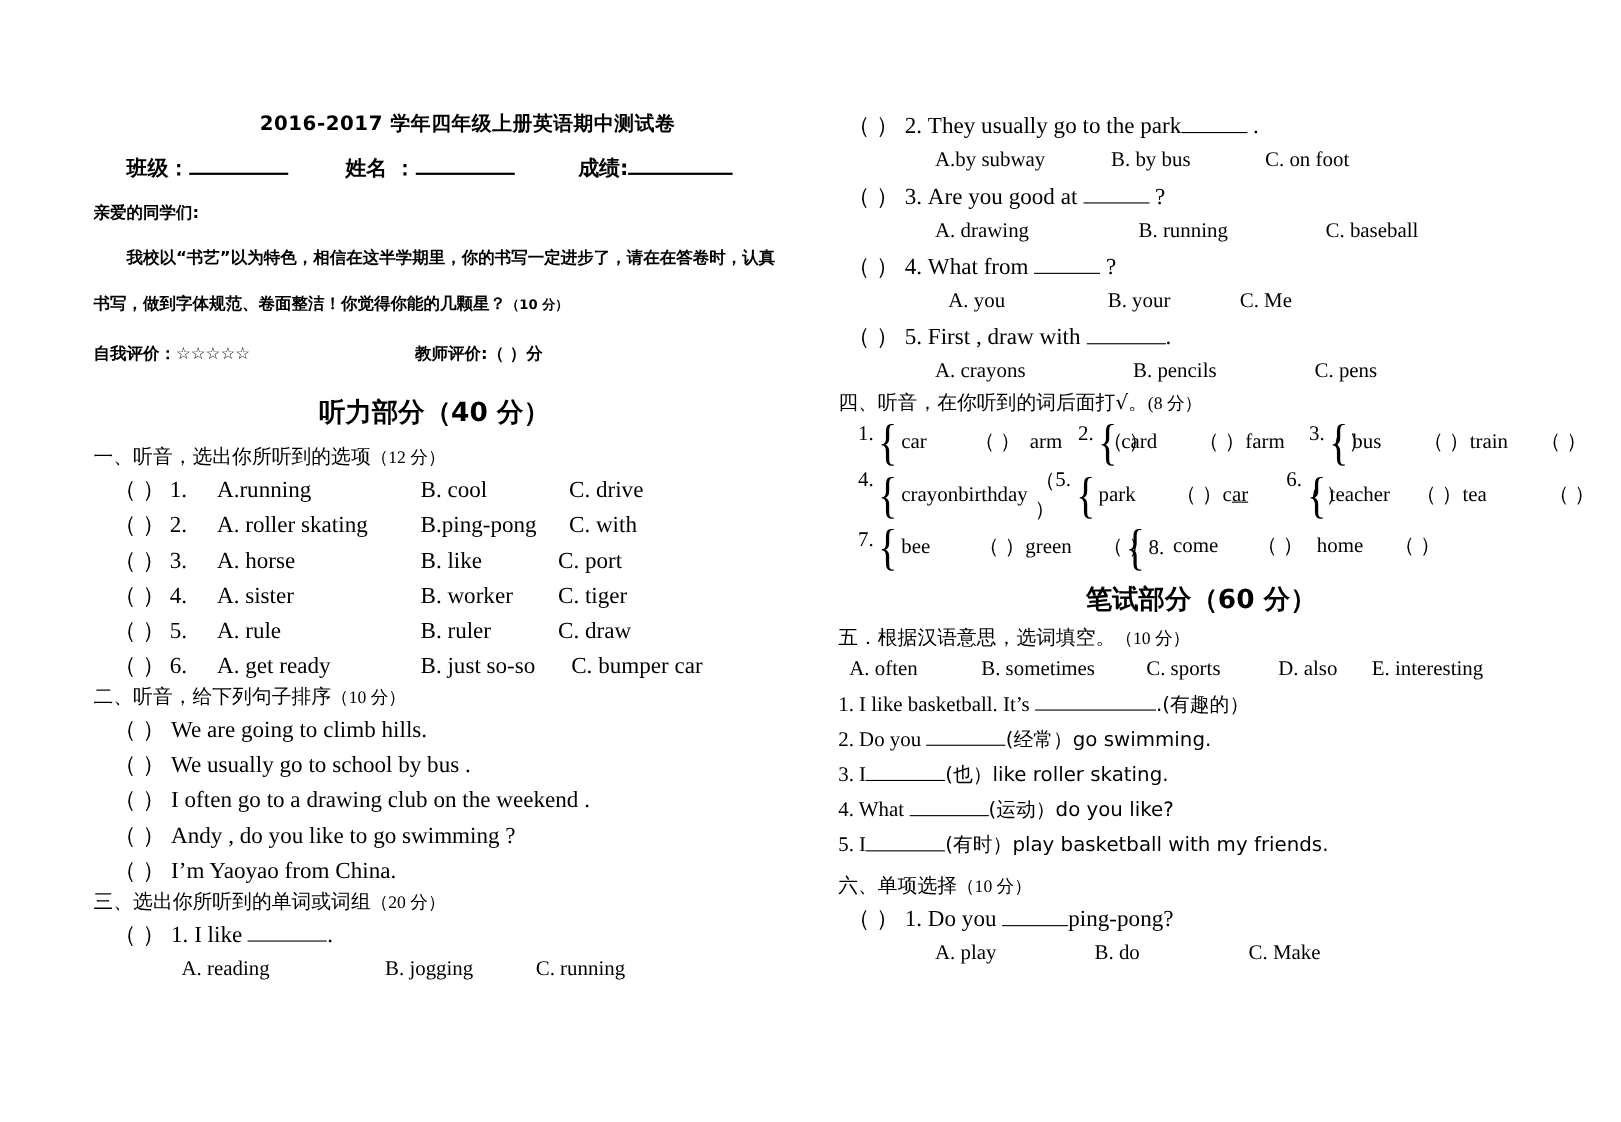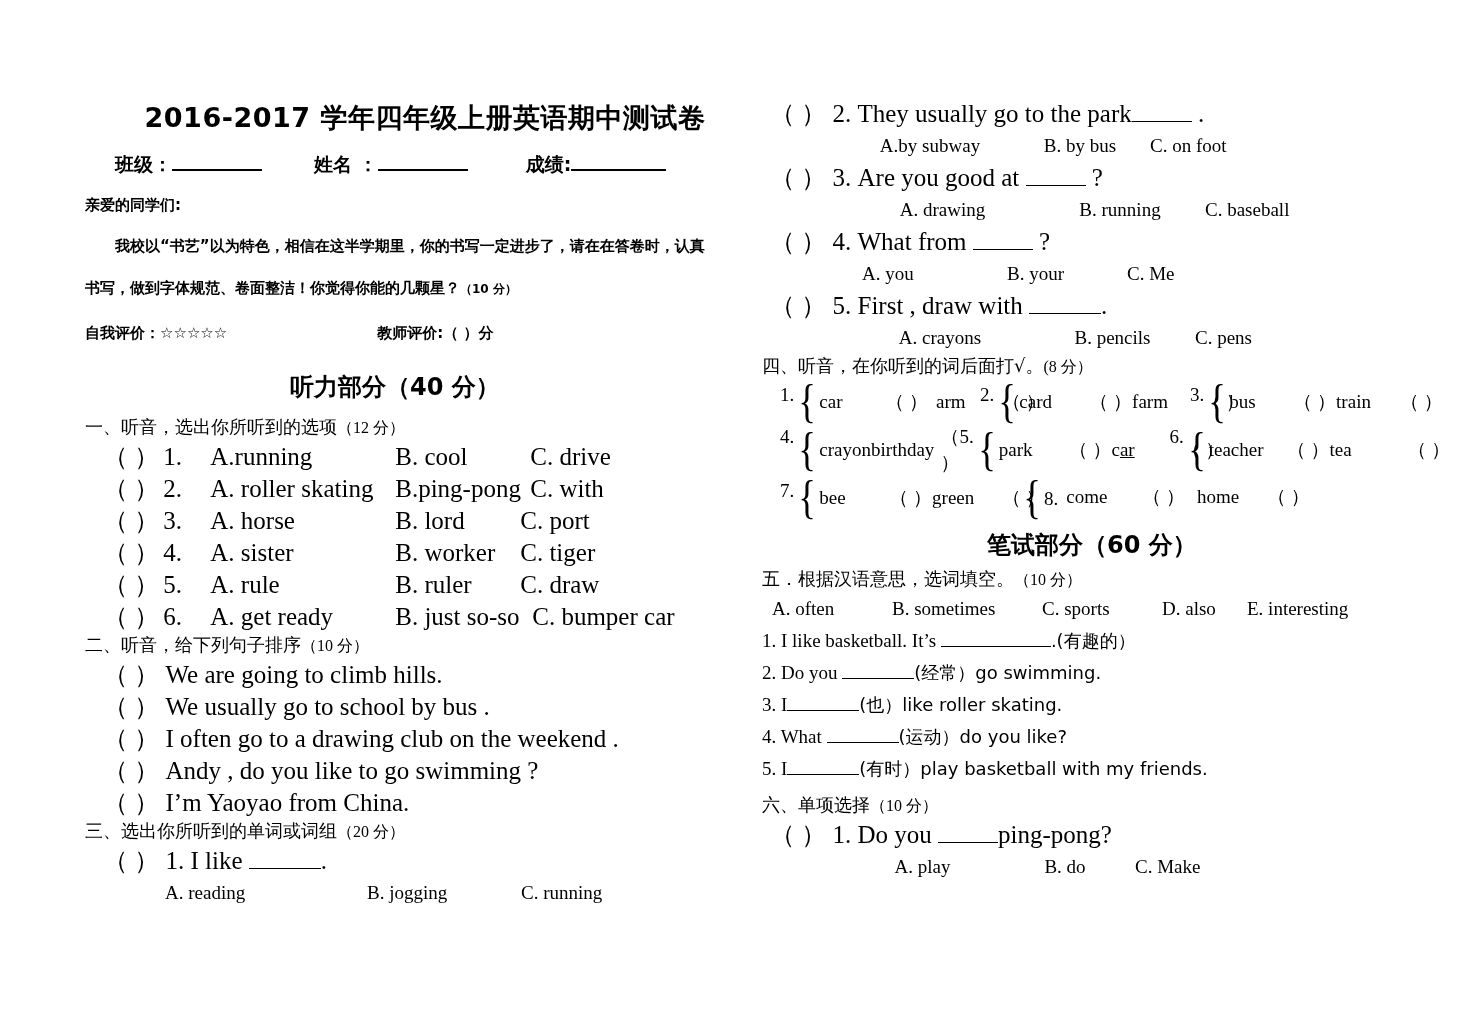--- a/index.html
+++ b/index.html
@@ -24,21 +24,21 @@
     top: 0;
     width: 660px;
   }
   .col-left  { left: 85px; }
   .col-right { left: 762px; }
 
   
   .doc-title {
     font-family: "DejaVu Sans", "Liberation Sans", sans-serif;
     font-weight: bold;
-    font-size: 27px;
+    font-size: 18px;
     text-align: center;
     letter-spacing: 0.5px;
     margin: 0;
     padding-top: 100px;
     padding-left: 20px;
     white-space: nowrap;
   }
   .idline {
     display: flex;
     align-items: baseline;
@@ -104,35 +104,35 @@
     margin-bottom: 2px;
     white-space: nowrap;
   }
   .sec-head .pts {
     font-family: "Liberation Serif", serif;
     font-size: 16px;
   }
 
   
   .q {
-    font-size: 25px;
+    font-size: 21px;
     line-height: 32px;
     white-space: nowrap;
     padding-left: 18px;
   }
   .q .paren { letter-spacing: 0; }
   .q .num   { padding-left: 4px; }
   .opts {
     font-size: 19px;
     line-height: 32px;
     white-space: nowrap;
     display: flex;
   }
-  .opts.i1 { padding-left: 80px; gap: 17px; }
-  .opts.i2 { padding-left: 88px; text-align: center; }
+  .opts.i1 { padding-left: 80px; }
+  .opts.i2 { padding-left: 88px; }
   .opt { display: inline-block; }
 
   .blank-s  { display:inline-block; border-bottom:1px solid #000; width:60px; height:13px; }
   .blank-m  { display:inline-block; border-bottom:1px solid #000; width:72px; height:13px; }
   .blank-xl { display:inline-block; border-bottom:1px solid #000; width:110px; height:13px; }
 
   
   .brace-grid {
     position: relative;
     padding-left: 18px;
@@ -215,21 +215,21 @@
     <div class="q">
       <span class="paren">（      ）</span><span class="num">1.</span>
       <span style="display:inline-block;width:22px"></span><span class="opt" style="width:185px">A.running</span><span class="opt" style="display:inline-block;width:135px">B. cool</span><span class="opt">C. drive</span>
     </div>
     <div class="q">
       <span class="paren">（      ）</span><span class="num">2.</span>
       <span style="display:inline-block;width:22px"></span><span class="opt" style="width:185px">A. roller skating</span><span class="opt" style="display:inline-block;width:135px">B.ping-pong</span><span class="opt">C. with</span>
     </div>
     <div class="q">
       <span class="paren">（      ）</span><span class="num">3.</span>
-      <span style="display:inline-block;width:22px"></span><span class="opt" style="width:185px">A. horse</span><span class="opt" style="display:inline-block;width:125px">B. lord</span><span class="opt">C. port</span>
+      <span style="display:inline-block;width:22px"></span><span class="opt" style="width:185px">A. horse</span><span class="opt" style="display:inline-block;width:125px">B. like</span><span class="opt">C. port</span>
     </div>
     <div class="q">
       <span class="paren">（      ）</span><span class="num">4.</span>
       <span style="display:inline-block;width:22px"></span><span class="opt" style="width:185px">A. sister</span><span class="opt" style="display:inline-block;width:125px">B. worker</span><span class="opt">C. tiger</span>
     </div>
     <div class="q">
       <span class="paren">（      ）</span><span class="num">5.</span>
       <span style="display:inline-block;width:22px"></span><span class="opt" style="width:185px">A. rule</span><span class="opt" style="display:inline-block;width:125px">B. ruler</span><span class="opt">C. draw</span>
     </div>
     <div class="q">

